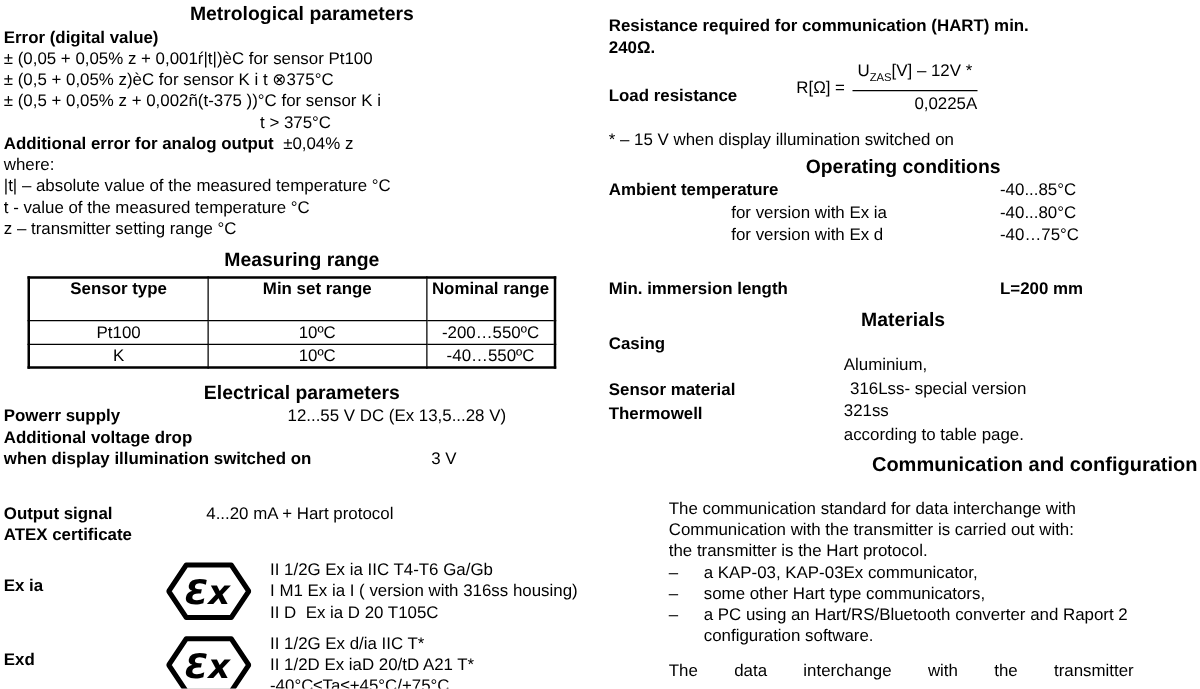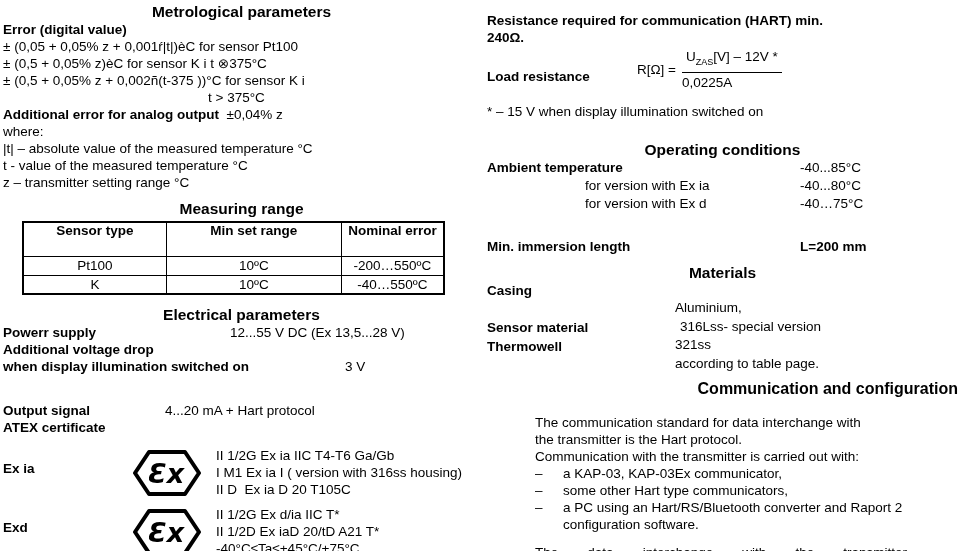--- a/index.html
+++ b/index.html
@@ -22,21 +22,21 @@
   table.mr td { height:19px;text-align:center; }
   .c1 { width:144px; } .c2 { width:176px; } .c3 { width:103px; }
 
   .exrow { display:flex; align-items:center; }
   .exlabel { width:130px; font-weight:bold; align-self:flex-start; padding-top:13px; }
   .exlogo { width:68px; margin-right:15px; flex:none; }
   .exlines { flex:1; }
 
   .formula-row { position:relative; height:57px; }
   .formula { position:absolute; left:150px; top:2px; display:flex; align-items:center; }
-  .frac { display:inline-block; text-align:left; margin-left:6px; }
+  .frac { display:inline-block; text-align:right; margin-left:6px; }
   .frac .num { padding:0 4px 1px 4px; border-bottom:1.6px solid #000; }
   .frac .den { padding-top:1px; }
   sub.zas { font-size:9px; }
   .load-label { position:absolute; left:0; top:22px; font-weight:bold; }
 
   .op-row { position:relative; height:18px; }
   .op-row .val { position:absolute; left:313px; top:0; }
   .op-ind { padding-left:98px; }
 
   .mat-row { position:relative; height:18.5px; }
@@ -68,21 +68,21 @@
     <div class="line">t - value of the measured temperature °C</div>
     <div class="line">z – transmitter setting range °C</div>
 
     <div class="h1" style="margin-top:8px">Measuring range</div>
 
     <table class="mr">
       <thead>
         <tr>
           <th class="c1">Sensor type</th>
           <th class="c2">Min set range</th>
-          <th class="c3">Nominal error</th>
+          <th class="c3">Nominal range</th>
         </tr>
       </thead>
       <tbody>
         <tr>
           <td>Pt100</td>
           <td>10ºC</td>
           <td>-200…550ºC</td>
         </tr>
         <tr>
           <td>K</td>
@@ -139,21 +139,21 @@
         <span>R[Ω] =</span>
         <span class="frac">
           <span class="num" style="display:block"><span>U</span><sub class="zas">ZAS</sub><span>[V] – 12V *</span></span>
           <span class="den" style="display:block">0,0225A</span>
         </span>
       </div>
     </div>
 
     <div class="line">* – 15 V when display illumination switched on</div>
 
-    <div class="h1" style="margin-top:20px">Operating conditions</div>
+    <div class="h1" style="margin-top:4px">Operating conditions</div>
 
     <div class="op-row">
       <span class="b">Ambient temperature</span>
       <span class="val">-40...85°C</span>
     </div>
     <div class="op-row">
       <span class="op-ind" style="display:inline-block">for version with  Ex ia</span>
       <span class="val">-40...80°C</span>
     </div>
     <div class="op-row">
@@ -182,22 +182,22 @@
     </div>
     <div class="mat-row">
       <span class="b">Thermowell</span>
       <span class="val">according to table page.</span>
     </div>
 
     <div class="comm">
       <div class="comm-h" style="margin-top:24px">Communication and configuration</div>
       <div style="margin-top:17px">
         <div class="line">The communication standard for data interchange with</div>
+        <div class="line">Communication with the transmitter is carried out with:</div>
         <div class="line">the transmitter is the Hart protocol.</div>
-        <div class="line">Communication with the transmitter is carried out with:</div>
       </div>
       <div class="bullet">
         <span class="dash">–</span>
         <span class="btxt">a KAP-03, KAP-03Ex  communicator,</span>
       </div>
       <div class="bullet">
         <span class="dash">–</span>
         <span class="btxt">some other Hart type communicators,</span>
       </div>
       <div class="bullet">

